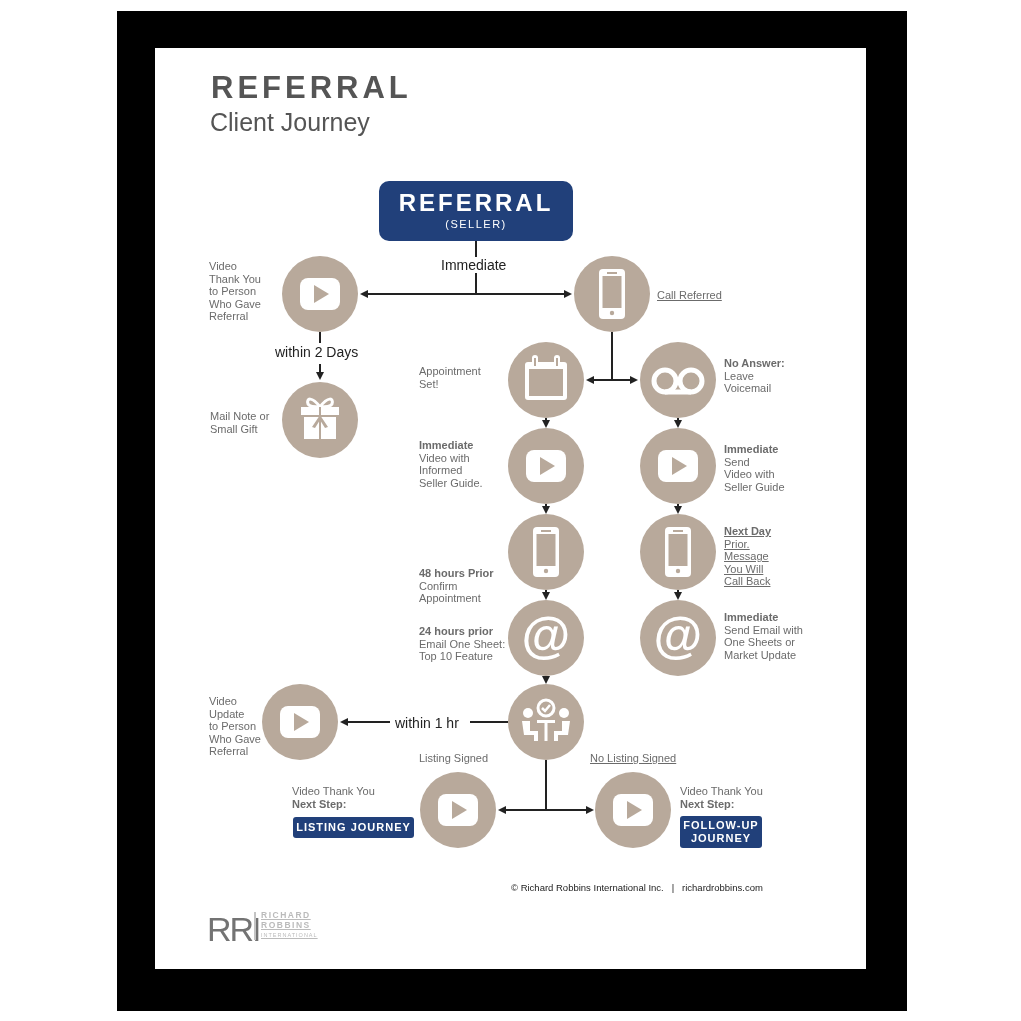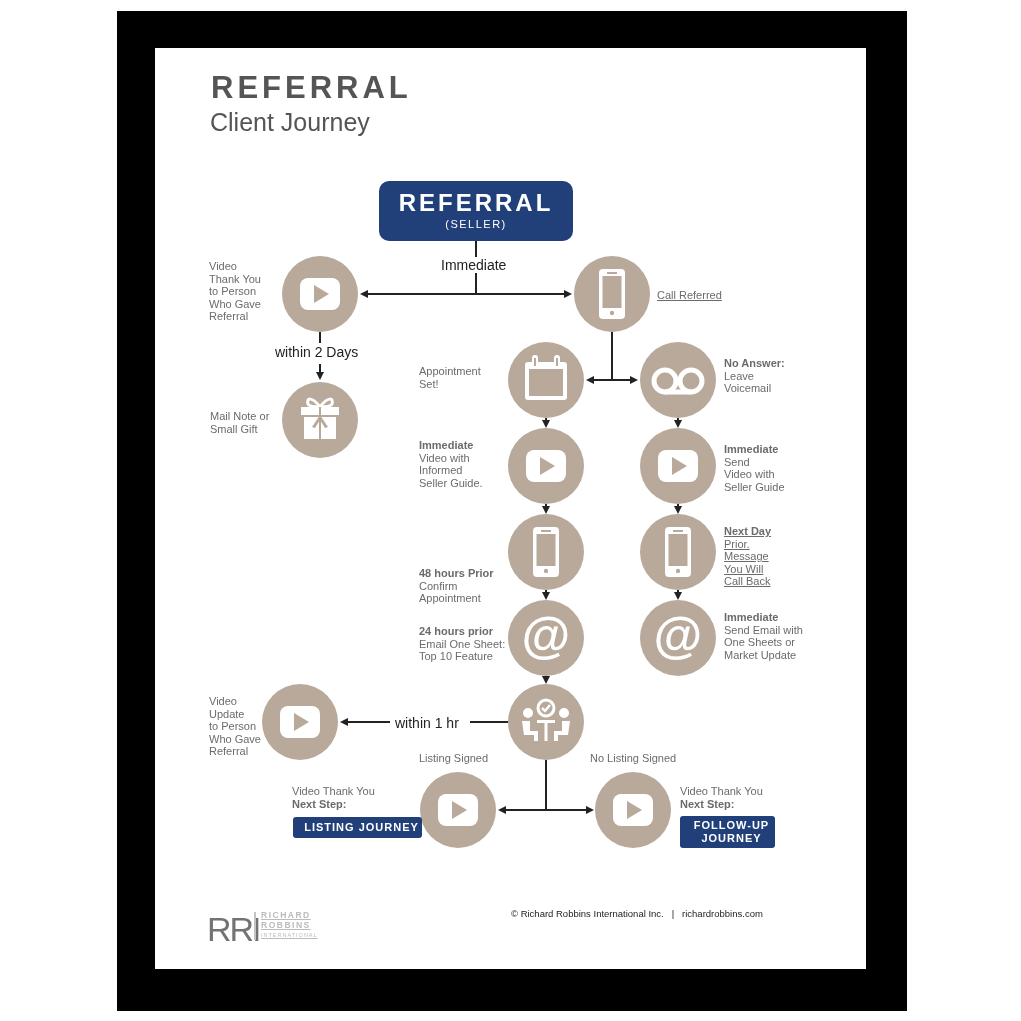--- a/index.html
+++ b/index.html
@@ -10,22 +10,22 @@
   .title{left:211px;top:70px;font-size:31px;font-weight:bold;letter-spacing:4px;color:#555;}
   .subtitle{left:210px;top:108px;font-size:25px;color:#555;}
   .refbox{left:379px;top:181px;width:194px;height:60px;background:#21407a;border-radius:10px;color:#fff;text-align:center;}
   .refbox .t1{font-size:24px;font-weight:bold;letter-spacing:3px;margin-top:8px;line-height:28px;}
   .refbox .t2{font-size:11px;letter-spacing:1.5px;line-height:14px;}
   .circle{position:absolute;width:76px;height:76px;border-radius:50%;background:#b8a99b;}
   .circle svg{position:absolute;left:0;top:0;width:76px;height:76px;}
   .lbl{position:absolute;font-size:11px;line-height:12.5px;color:#6b6b6b;}
   .lbl b{color:#6b6b6b;}
   .conn{position:absolute;font-size:14px;color:#222;background:#fff;padding:0 4px;}
-  .pill{position:absolute;background:#21407a;color:#fff;font-weight:bold;font-size:11px;letter-spacing:1px;text-align:center;border-radius:3px;padding-left:8px;}
-  .footer-copy{left:511px;top:908px;font-size:9.5px;color:#222;}
+  .pill{position:absolute;background:#21407a;color:#fff;font-weight:bold;font-size:11px;letter-spacing:1px;text-align:center;border-radius:3px;}
+  .footer-copy{left:511px;top:882px;font-size:9.5px;color:#222;}
   .logo{left:207px;top:910px;}
   .logo .mark{font-size:34px;color:#737373;letter-spacing:-2px;font-weight:normal;}
   .logo .txt{position:absolute;left:54px;top:0;font-size:8.5px;line-height:10px;letter-spacing:1.5px;color:#bbb;font-weight:bold;text-decoration:underline;}
   .logo .txt .small{font-size:5.5px;font-weight:normal;letter-spacing:1px;}
   .logo .bar{position:absolute;left:47px;top:2px;width:2px;height:28px;background:#c4c4c4;}
 </style>
 </head>
 <body>
 
 <div class="frame"></div>
@@ -248,21 +248,21 @@
 </div>
 <div class="lbl" style="left:209px;top:695px;">
   <div>Video</div>
   <div>Update</div>
   <div>to Person</div>
   <div>Who Gave</div>
   <div>Referral</div>
 </div>
 
 <div class="lbl" style="left:419px;top:752px;">Listing Signed</div>
-<div class="lbl" style="left:590px;top:752px;">No Listing Signed</div>
+<div class="lbl" style="left:590px;top:752px;text-decoration:underline;">No Listing Signed</div>
 
 <div class="circle" style="left:420px;top:772px;">
   <svg viewBox="0 0 76 76">
       <rect x="18" y="22" width="40" height="32" rx="8" fill="#fff"></rect>
       <path d="M32,29 L47,38 L32,47z" fill="#b8a99b"></path>
     </svg>
 </div>
 <div class="lbl" style="left:292px;top:785px;">
   <div>Video Thank You</div>
   <div><b>Next Step:</b></div>
@@ -272,21 +272,21 @@
 <div class="circle" style="left:595px;top:772px;">
   <svg viewBox="0 0 76 76">
       <rect x="18" y="22" width="40" height="32" rx="8" fill="#fff"></rect>
       <path d="M32,29 L47,38 L32,47z" fill="#b8a99b"></path>
     </svg>
 </div>
 <div class="lbl" style="left:680px;top:785px;">
   <div>Video Thank You</div>
   <div><b>Next Step:</b></div>
 </div>
-<div class="pill" style="left:680px;top:816px;width:95px;height:32px;padding-top:3px;box-sizing:border-box;line-height:13px;">
+<div class="pill" style="left:680px;top:816px;width:82px;height:32px;padding-top:3px;box-sizing:border-box;line-height:13px;">
   <div>FOLLOW-UP</div>
   <div>JOURNEY</div>
 </div>
 
 <div class="abs logo">
   <span class="mark">RRI</span>
   <span class="bar"></span>
   <div class="txt">
     <div>RICHARD</div>
     <div>ROBBINS</div>

